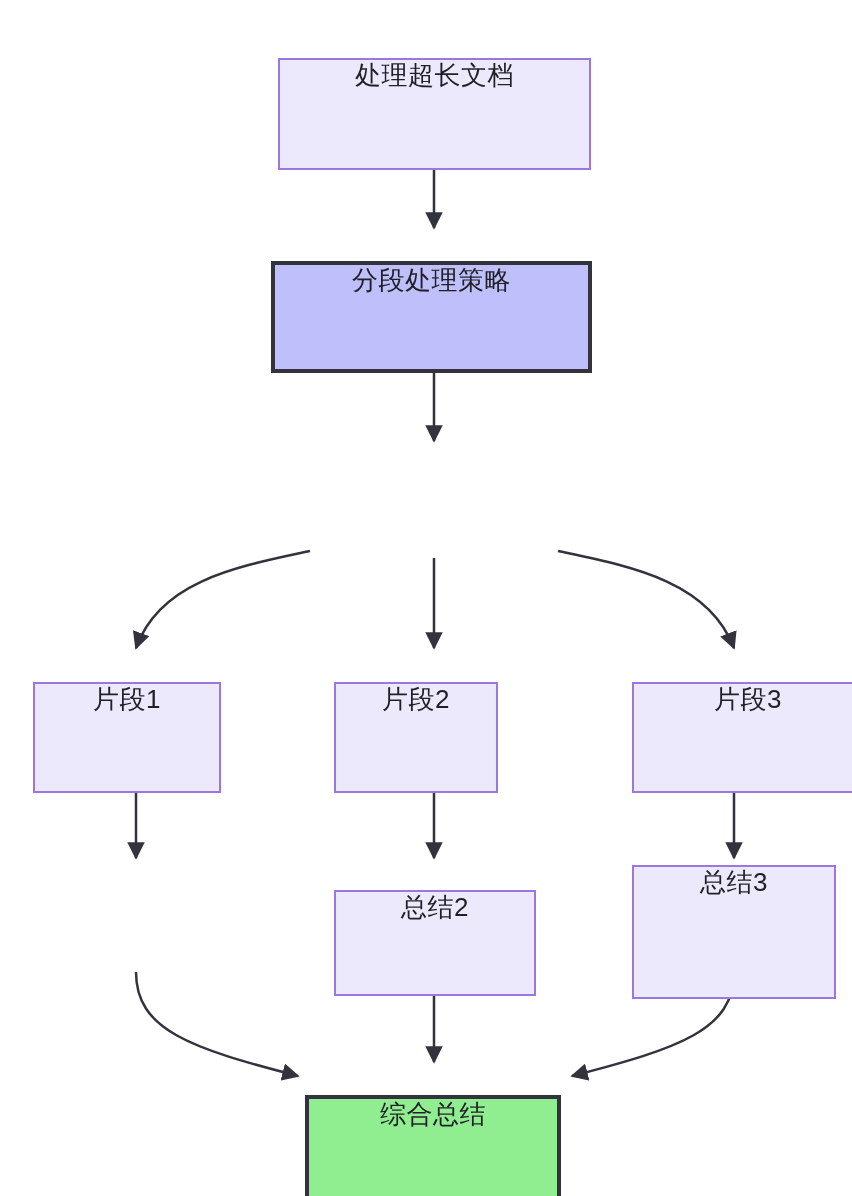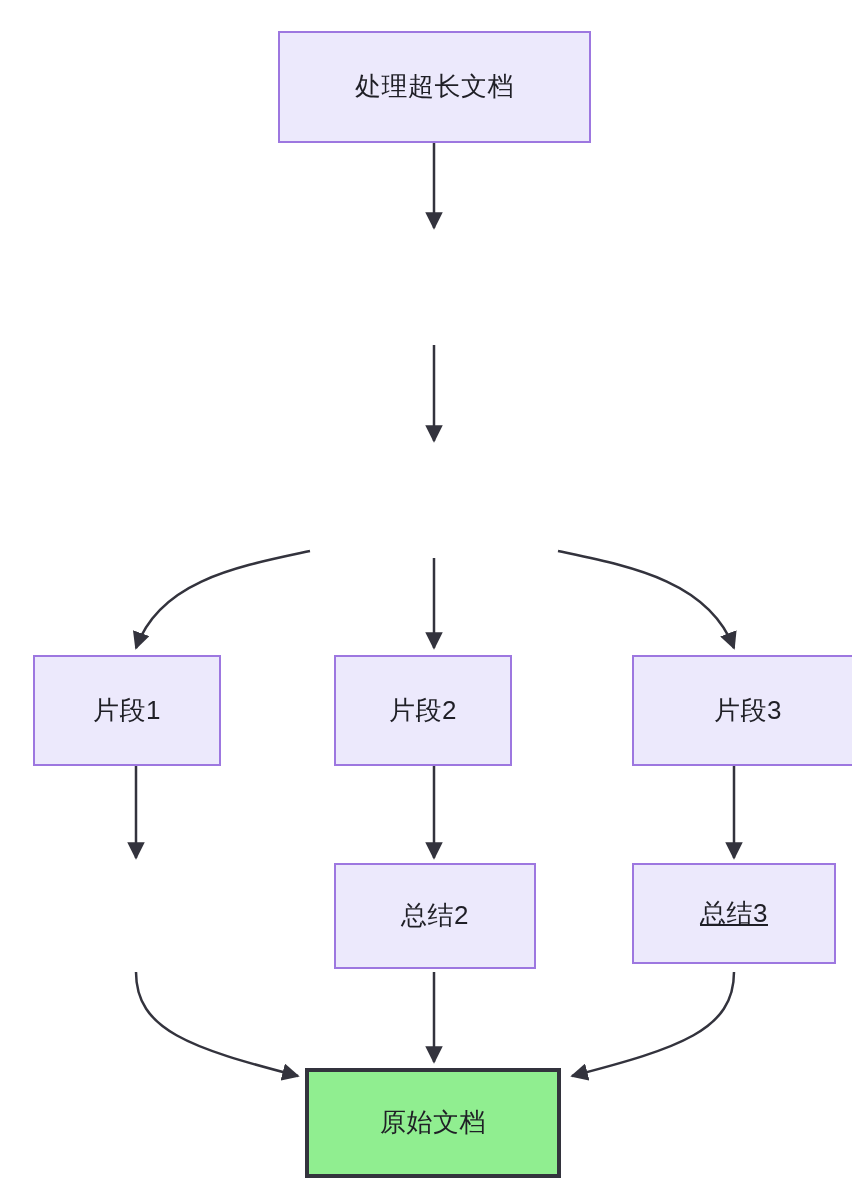--- a/index.html
+++ b/index.html
@@ -25,25 +25,26 @@
     top: 0;
     left: 0;
     width: 852px;
     height: 1196px;
     pointer-events: none;
   }
   .node {
     position: absolute;
     box-sizing: border-box;
     display: flex;
-    align-items: center;
+    align-items: flex-start;
     justify-content: center;
     text-align: center;
     line-height: 1.2;
     white-space: nowrap;
+    margin-top: 27px;
   }
   .node-label {
     display: block;
     letter-spacing: 0.5px;
   }
   
   .node.plain {
     background: #ece9fc;
     border: 2px solid #9d77e0;
     color: #1f1f26;
@@ -96,40 +97,43 @@
 
     <path d="M 434 972 L 434 1062" fill="none" stroke="#33333d" stroke-width="2.5" marker-end="url(#arrowhead)"></path>
 
     <path d="M 734 972 C 734 1030, 680 1048, 572 1076" fill="none" stroke="#33333d" stroke-width="2.5" marker-end="url(#arrowhead)"></path>
   </svg>
 
   <div class="node plain" style="left:278px; top:31px; width:313px; height:112px;">
     <span class="node-label">处理超长文档</span>
   </div>
 
+  <div class="node highlight" style="left:271px; top:234px; width:321px; height:112px;">
+    <span class="node-label">分段处理策略</span>
+  </div>
 
 
   <div class="node plain" style="left:33px; top:655px; width:188px; height:111px;">
     <span class="node-label">片段1</span>
   </div>
 
-  <div class="node plain" style="left:334px; top:655px; width:178px; height:111px;">
+  <div class="node plain" style="left:334px; top:655px; width:164px; height:111px;">
     <span class="node-label">片段2</span>
   </div>
 
   <div class="node plain" style="left:632px; top:655px; width:232px; height:111px;">
     <span class="node-label">片段3</span>
   </div>
 
 
   <div class="node plain" style="left:334px; top:863px; width:202px; height:106px;">
     <span class="node-label">总结2</span>
   </div>
 
-  <div class="node plain" style="left:632px; top:863px; width:204px; height:101px;text-decoration:underline;">
+  <div class="node plain" style="left:632px; top:838px; width:204px; height:134px;">
     <span class="node-label">总结3</span>
   </div>
 
   <div class="node result" style="left:305px; top:1068px; width:256px; height:110px;">
-    <span class="node-label">原始文档</span>
+    <span class="node-label">综合总结</span>
   </div>
 
 </div>
 
 </body></html>

